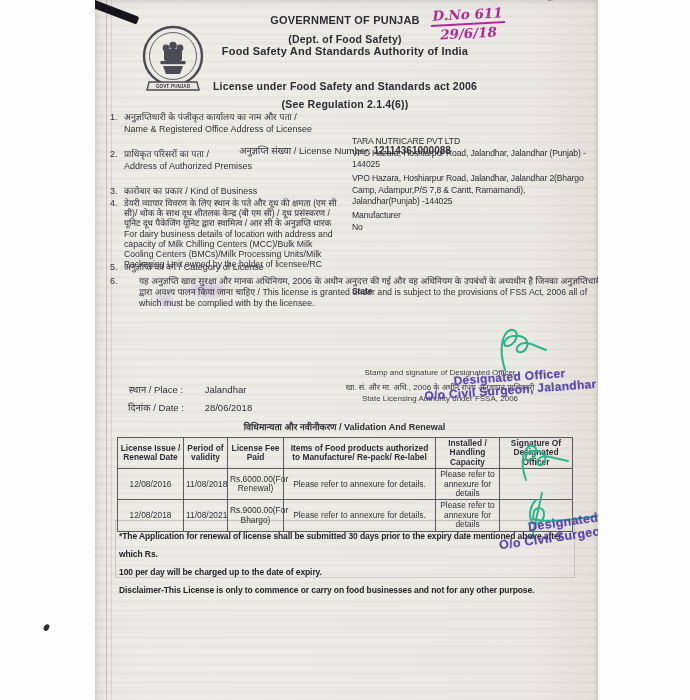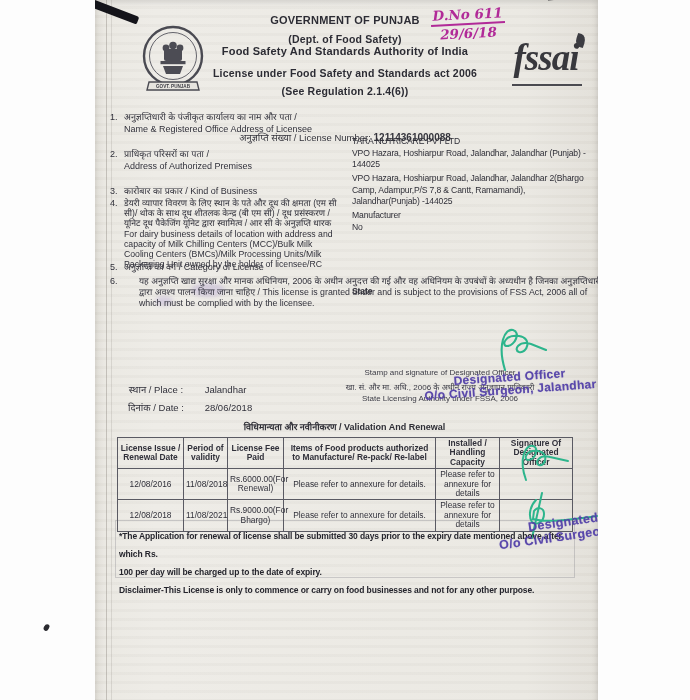--- a/index.html
+++ b/index.html
@@ -30,21 +30,21 @@
     background:#3a3a40; transform:rotate(-9deg); transform-origin:left top; opacity:.55; }
   .speck { position:absolute; left:44px; top:624px; width:5px; height:7px;
     background:#2b2b30; border-radius:60% 40% 50% 50%; transform:rotate(28deg); }
   .smudge { position:absolute; background:rgba(110,80,190,.18); border-radius:50%; filter:blur(2px); }
 
   
   .hdr-block { position:absolute; left:60px; top:14px; width:380px; text-align:center; }
   .hdr-line { font-weight:bold; color:#2c2c34; letter-spacing:.2px; }
   .h1 { font-size:11px;   margin-bottom:7px; }
   .h2 { font-size:10.5px; }
-  .h3 { font-size:11px;   margin-bottom:10px; }
+  .h3 { font-size:11px;   margin-bottom:23px; }
   .h4 { font-size:10.5px; margin-bottom:6px; }
   .h5 { font-size:10.5px; margin-bottom:15px; }
   .license-no-line { font-size:9.5px; font-weight:normal; color:#34343c;margin-top:34px; }
   .license-no-line b { font-weight:bold; font-size:10px; }
 
   
   .emblem { position:absolute; left:38px; top:22px; width:80px; height:82px; }
   
   .fssai { position:absolute; left:402px; top:32px; width:100px; height:60px;
     font-family:"Liberation Serif", serif; font-style:italic; font-weight:bold;
@@ -136,24 +136,20 @@
           <circle cx="40" cy="47" r="3.1"></circle>
           <path d="M30 44 L50 44 L47 52 L33 52 Z"></path>
         </g>
         <g>
           <path d="M16 60 L64 60 L66 68 L14 68 Z" fill="#e6e4de" stroke="#4a4a52" stroke-width="1.4"></path>
           <text x="40" y="66" font-size="4.6" font-weight="bold" text-anchor="middle" fill="#3c3c44" font-family="Liberation Sans, sans-serif">GOVT. PUNJAB</text>
         </g>
       </svg>
     </div>
 
-    <div class="fssai">
-      <span class="word">fssai</span>
-      <span class="leaf"></span>
-    </div>
 
     <div class="handnote">
       <span class="top">D.No 611</span><br>
       <span>29/6/18</span>
     </div>
 
     <div class="hdr-block">
       <div class="hdr-line h1">GOVERNMENT OF PUNJAB</div>
       <div class="hdr-line h2">(Dept. of Food Safety)</div>
       <div class="hdr-line h3">Food Safety And Standards Authority of India</div>

